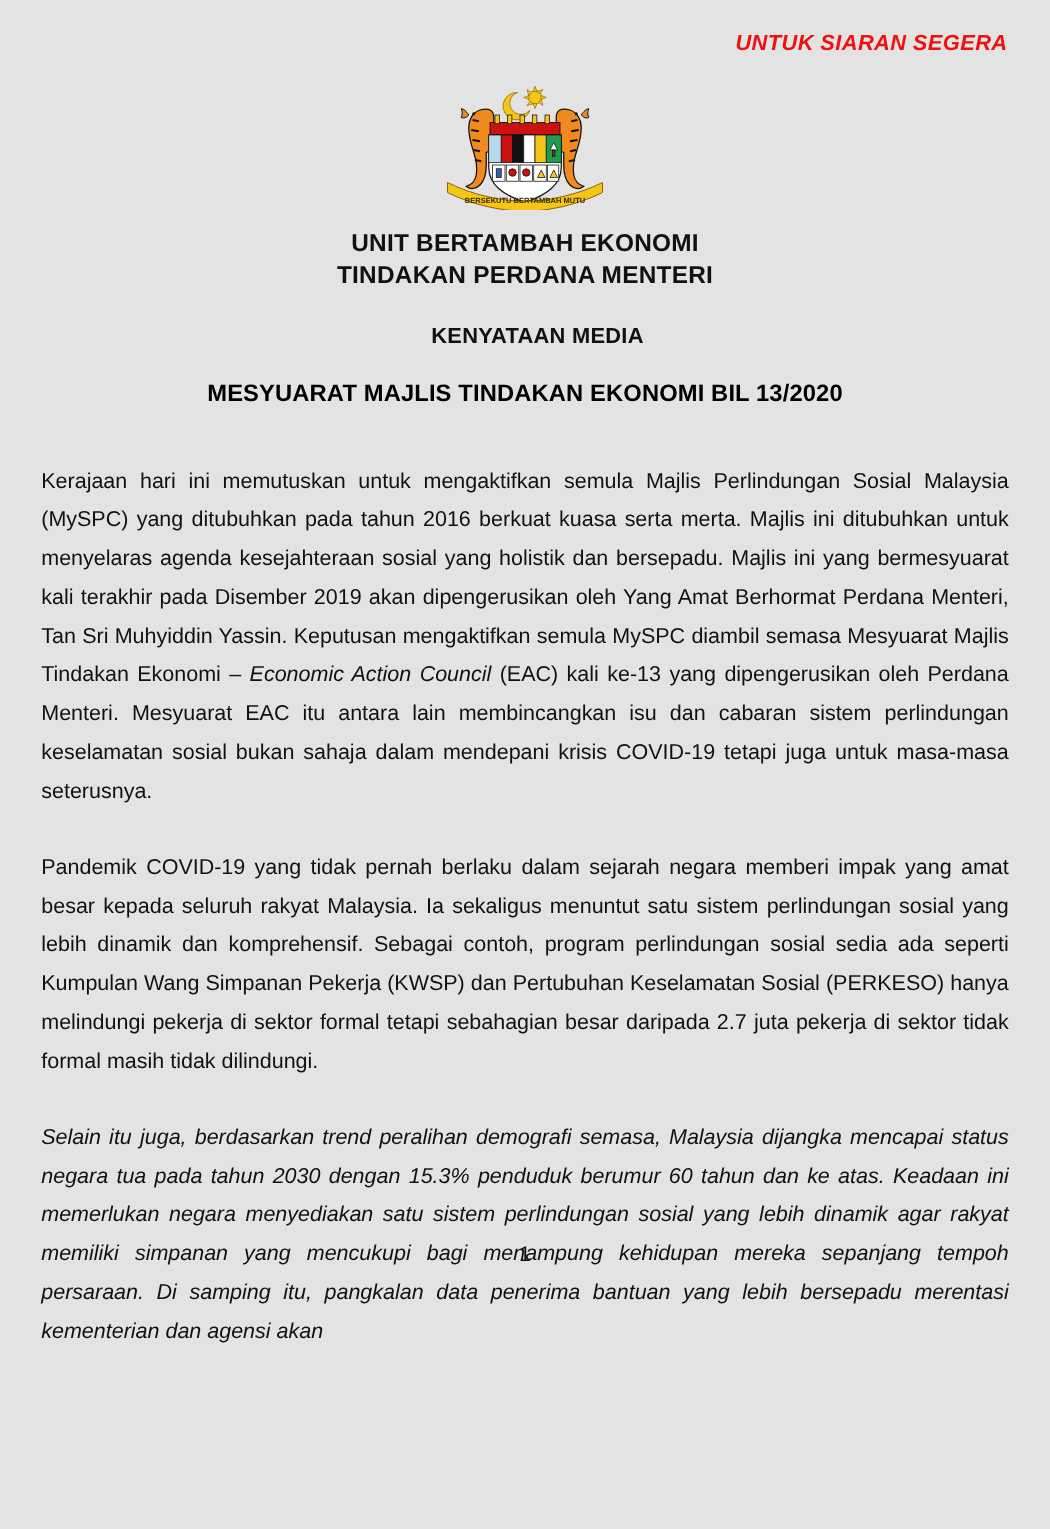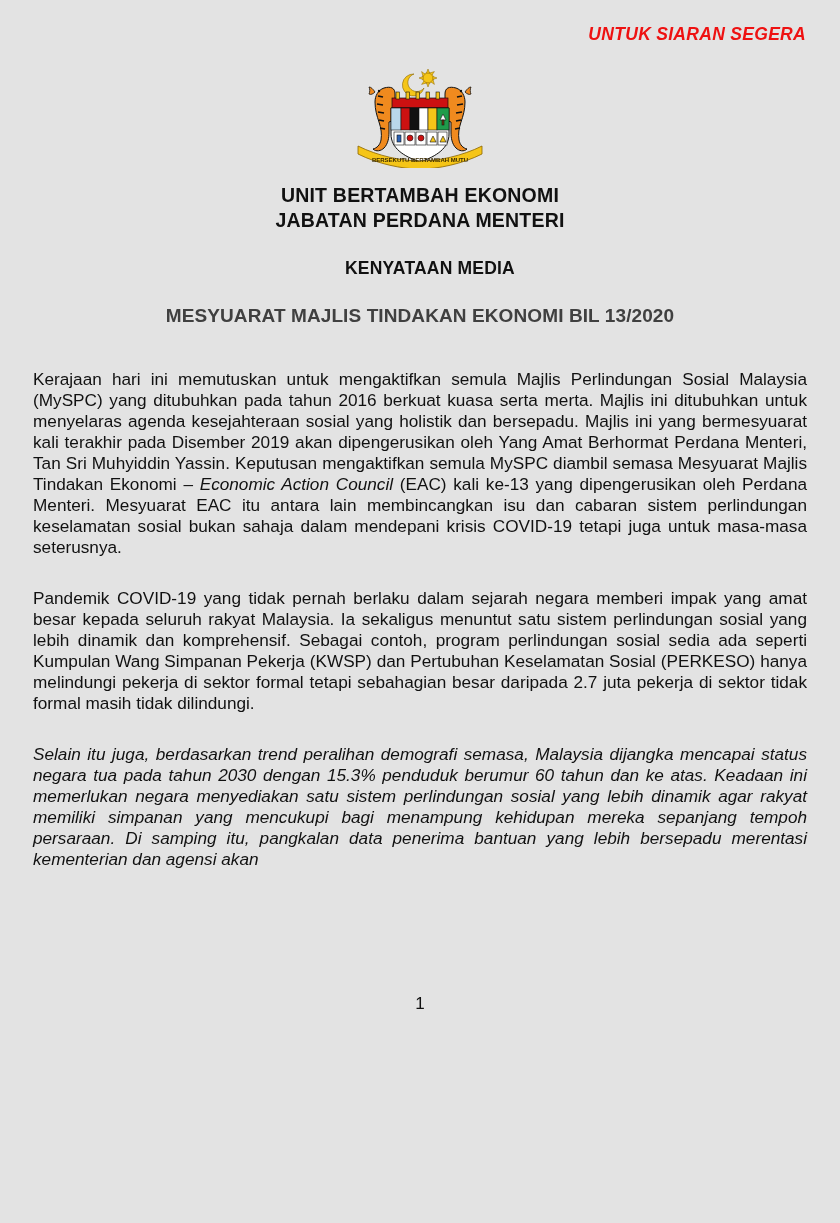--- a/index.html
+++ b/index.html
@@ -71,33 +71,33 @@
     font-weight: bold;
     letter-spacing: 0.2px;
     color: #111;
     padding-left: 20px;
   }
   .doc-subject {
     margin-top: 26px;
     font-size: 19px;
     font-weight: bold;
     letter-spacing: 0.1px;
-    color: #404040;
+    color: #000000;
   }
 
   
   .body-copy {
     position: absolute;
     top: 369px;
     left: 33px;
     width: 774px;
   }
   .para {
     font-size: 17.2px;
-    line-height: 21px;
+    line-height: 31px;
     text-align: justify;
     text-justify: inter-word;
     color: #111;
     margin: 0 0 30px 0;
   }
   .para:last-child { margin-bottom: 0; font-style: italic; }
   .para em {
     font-style: italic;
   }
 
@@ -208,21 +208,21 @@
         <g>
           <path d="M14 88 c20 10 44 15 62 15 c18 0 42 -5 62 -15 l0 8 c-20 10 -44 15 -62 15 c-18 0 -42 -5 -62 -15 z" fill="#f5c518" stroke="#8a6400" stroke-width="0.8"></path>
           <text x="76" y="104" font-family="'Liberation Sans', sans-serif" font-size="6" text-anchor="middle" fill="#3a2a00" font-weight="bold">BERSEKUTU BERTAMBAH MUTU</text>
         </g>
       </svg>
     </span>
   </div>
 
   <div class="headings">
     <div class="org-line">UNIT BERTAMBAH EKONOMI</div>
-    <div class="org-line">JABATAN PERDANA MENTERI</div>
+    <div class="org-line">TINDAKAN PERDANA MENTERI</div>
     <div class="doc-type">KENYATAAN MEDIA</div>
     <div class="doc-subject">MESYUARAT MAJLIS TINDAKAN EKONOMI BIL 13/2020</div>
   </div>
 
   <div class="body-copy">
     <p class="para"><span>Kerajaan hari ini memutuskan untuk mengaktifkan semula Majlis Perlindungan Sosial Malaysia (MySPC) yang ditubuhkan pada tahun 2016 berkuat kuasa serta merta. Majlis ini ditubuhkan untuk menyelaras agenda kesejahteraan sosial yang holistik dan bersepadu. Majlis ini yang bermesyuarat kali terakhir pada Disember 2019 akan dipengerusikan oleh Yang Amat Berhormat Perdana Menteri, Tan Sri Muhyiddin Yassin. Keputusan mengaktifkan semula MySPC diambil semasa Mesyuarat Majlis Tindakan Ekonomi – </span><em>Economic Action Council</em><span> (EAC) kali ke-13 yang dipengerusikan oleh Perdana Menteri. Mesyuarat EAC itu antara lain membincangkan isu dan cabaran sistem perlindungan keselamatan sosial bukan sahaja dalam mendepani krisis COVID-19 tetapi juga untuk masa-masa seterusnya.</span></p>
     <p class="para">Pandemik COVID-19 yang tidak pernah berlaku dalam sejarah negara memberi impak yang amat besar kepada seluruh rakyat Malaysia. Ia sekaligus menuntut satu sistem perlindungan sosial yang lebih dinamik dan komprehensif. Sebagai contoh, program perlindungan sosial sedia ada seperti Kumpulan Wang Simpanan Pekerja (KWSP) dan Pertubuhan Keselamatan Sosial (PERKESO) hanya melindungi pekerja di sektor formal tetapi sebahagian besar daripada 2.7 juta pekerja di sektor tidak formal masih tidak dilindungi.</p>
     <p class="para">Selain itu juga, berdasarkan trend peralihan demografi semasa, Malaysia dijangka mencapai status negara tua pada tahun 2030 dengan 15.3% penduduk berumur 60 tahun dan ke atas. Keadaan ini memerlukan negara menyediakan satu sistem perlindungan sosial yang lebih dinamik agar rakyat memiliki simpanan yang mencukupi bagi menampung kehidupan mereka sepanjang tempoh persaraan. Di samping itu, pangkalan data penerima bantuan yang lebih bersepadu merentasi kementerian dan agensi akan</p>
   </div>
 

